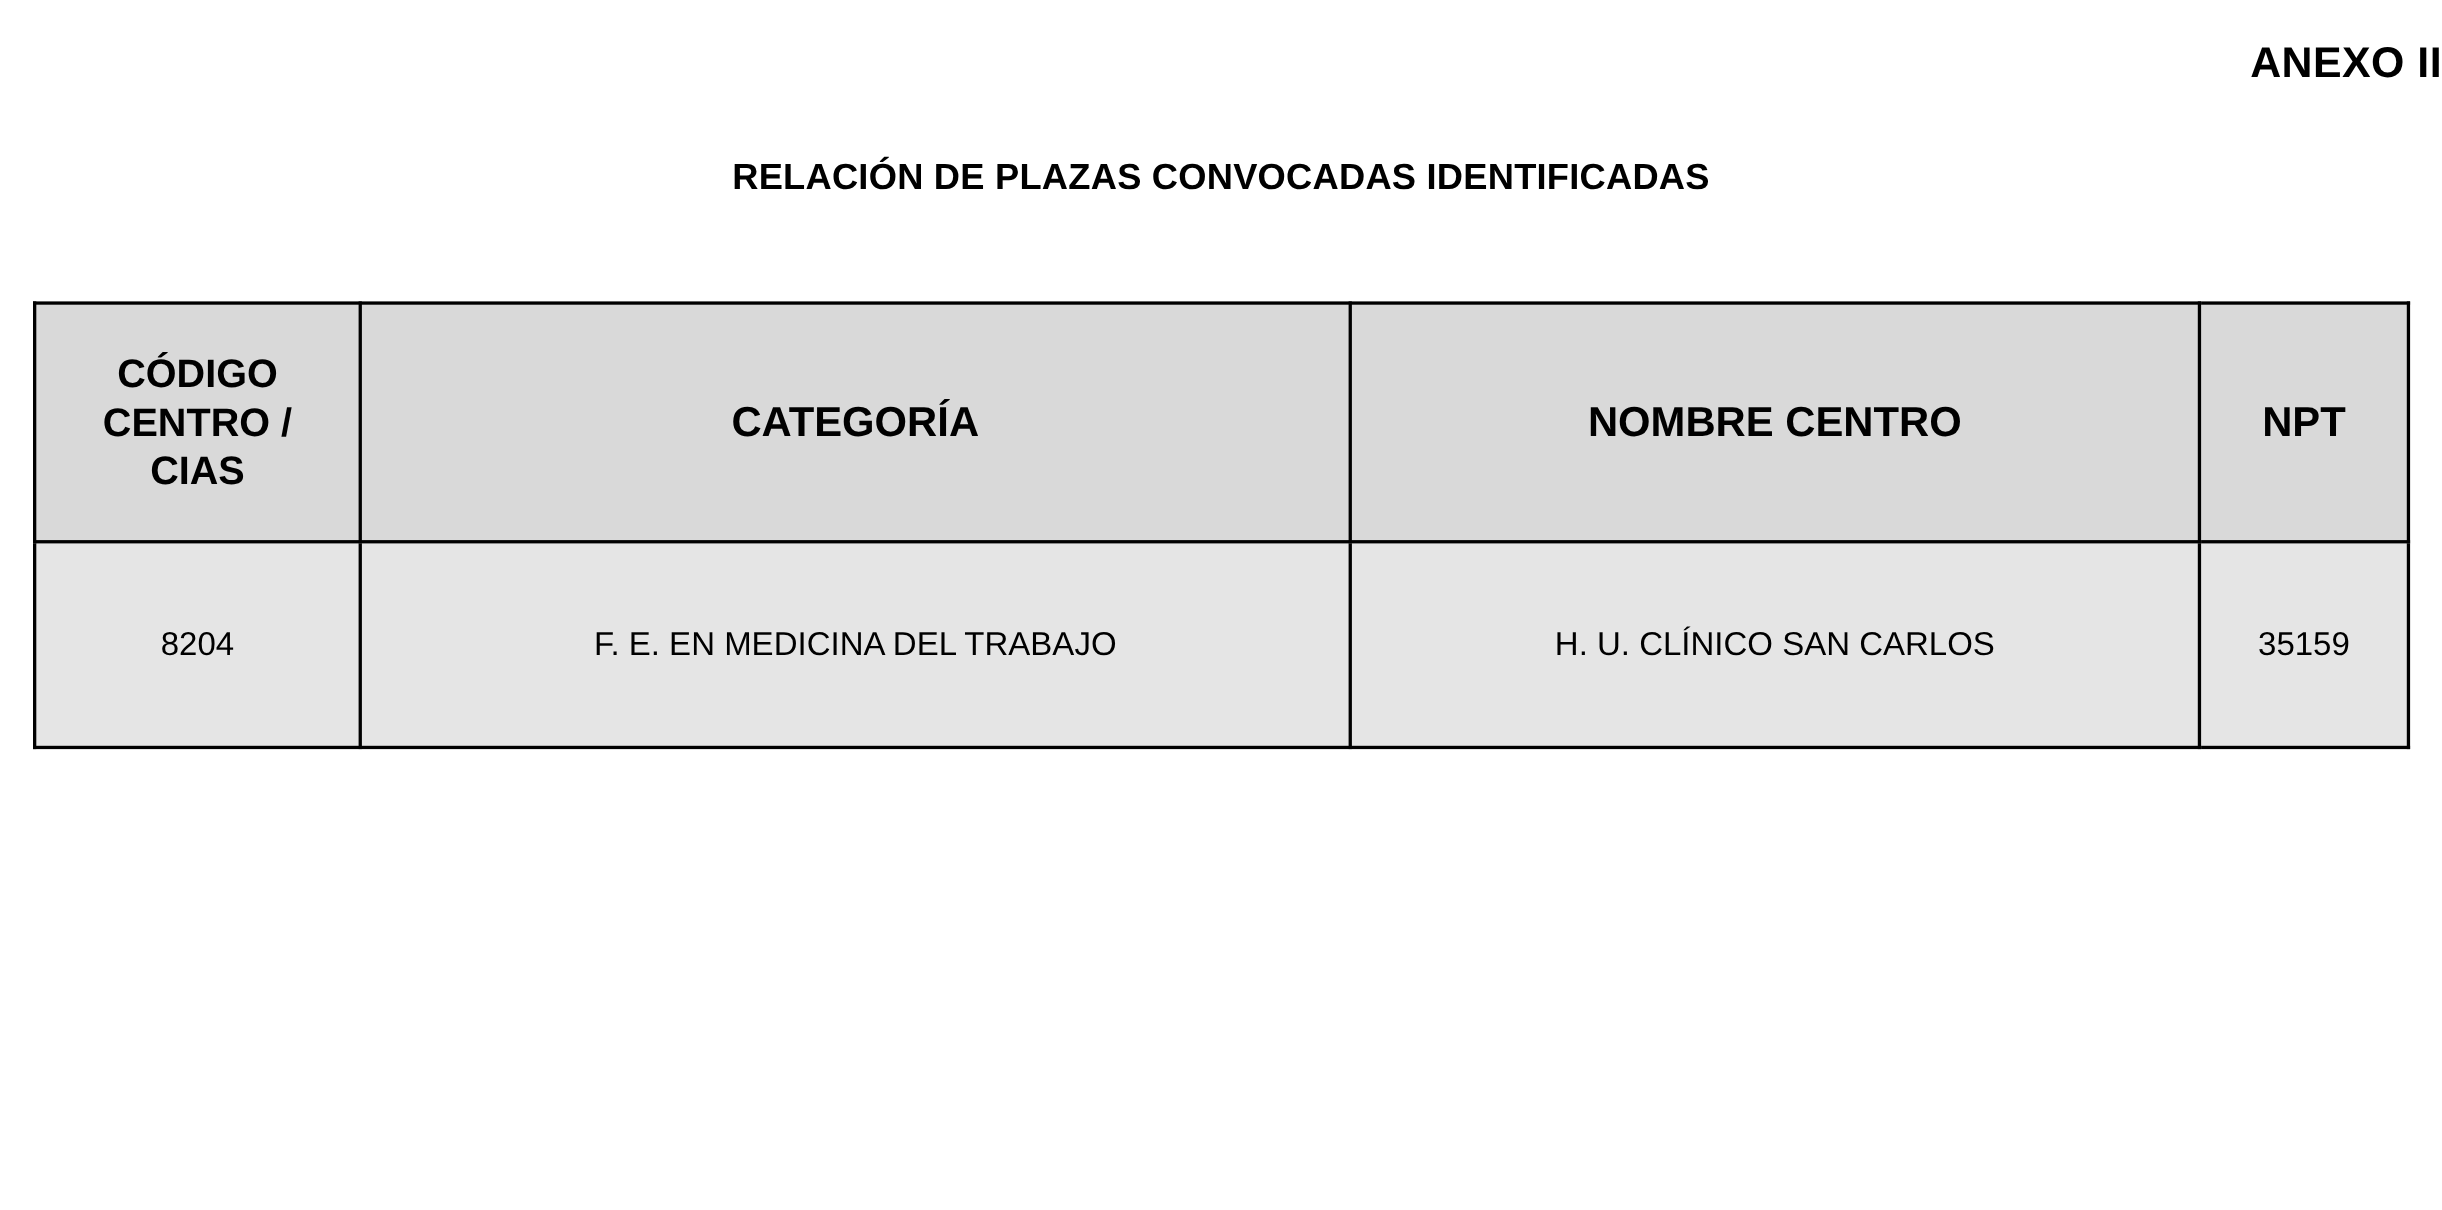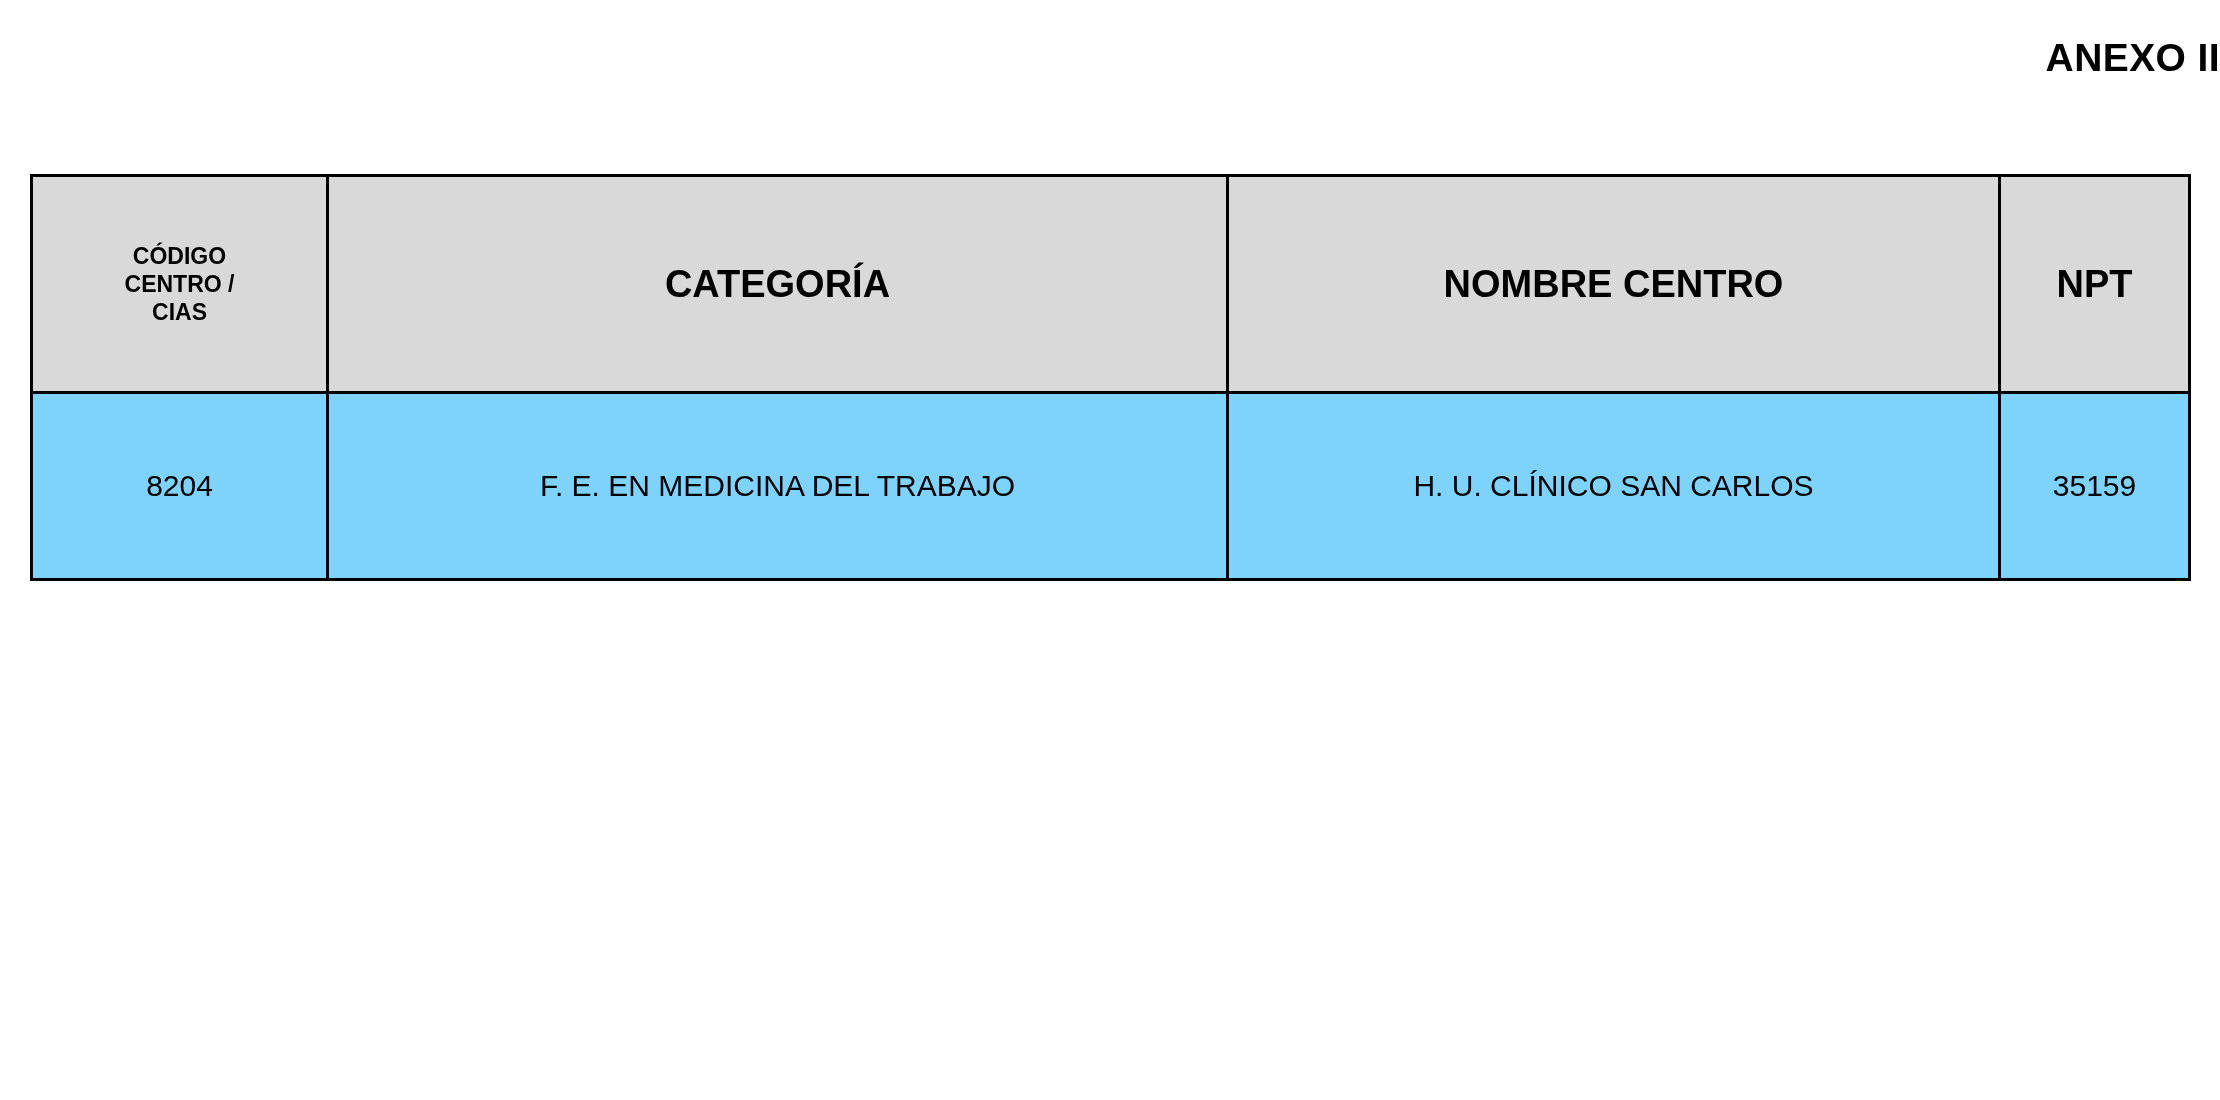--- a/index.html
+++ b/index.html
@@ -58,35 +58,36 @@
     font-weight: normal;
   }
   table.plazas thead th {
     background: #d9d9d9;
     font-weight: bold;
     height: 212px;
     line-height: 1.22;
     font-size: 38px;
   }
   table.plazas thead th.th-codigo {
-    font-size: 23px;
+    font-size: 36px;
   }
   table.plazas tbody td {
     height: 182px;
-    background: #7dd3fc;
+    background: #e5e5e5;
   }
   .nowrap { white-space: pre-line; }
 </style>
 </head>
 <body>
 
 <div class="page">
 
   <div class="doc-title">ANEXO II</div>
 
+  <div class="doc-subtitle">RELACIÓN DE PLAZAS CONVOCADAS IDENTIFICADAS</div>
 
   <div class="table-wrap">
     <table class="plazas">
       <colgroup>
         <col class="c-codigo">
         <col class="c-categ">
         <col class="c-centro">
         <col class="c-npt">
       </colgroup>
       <thead>

